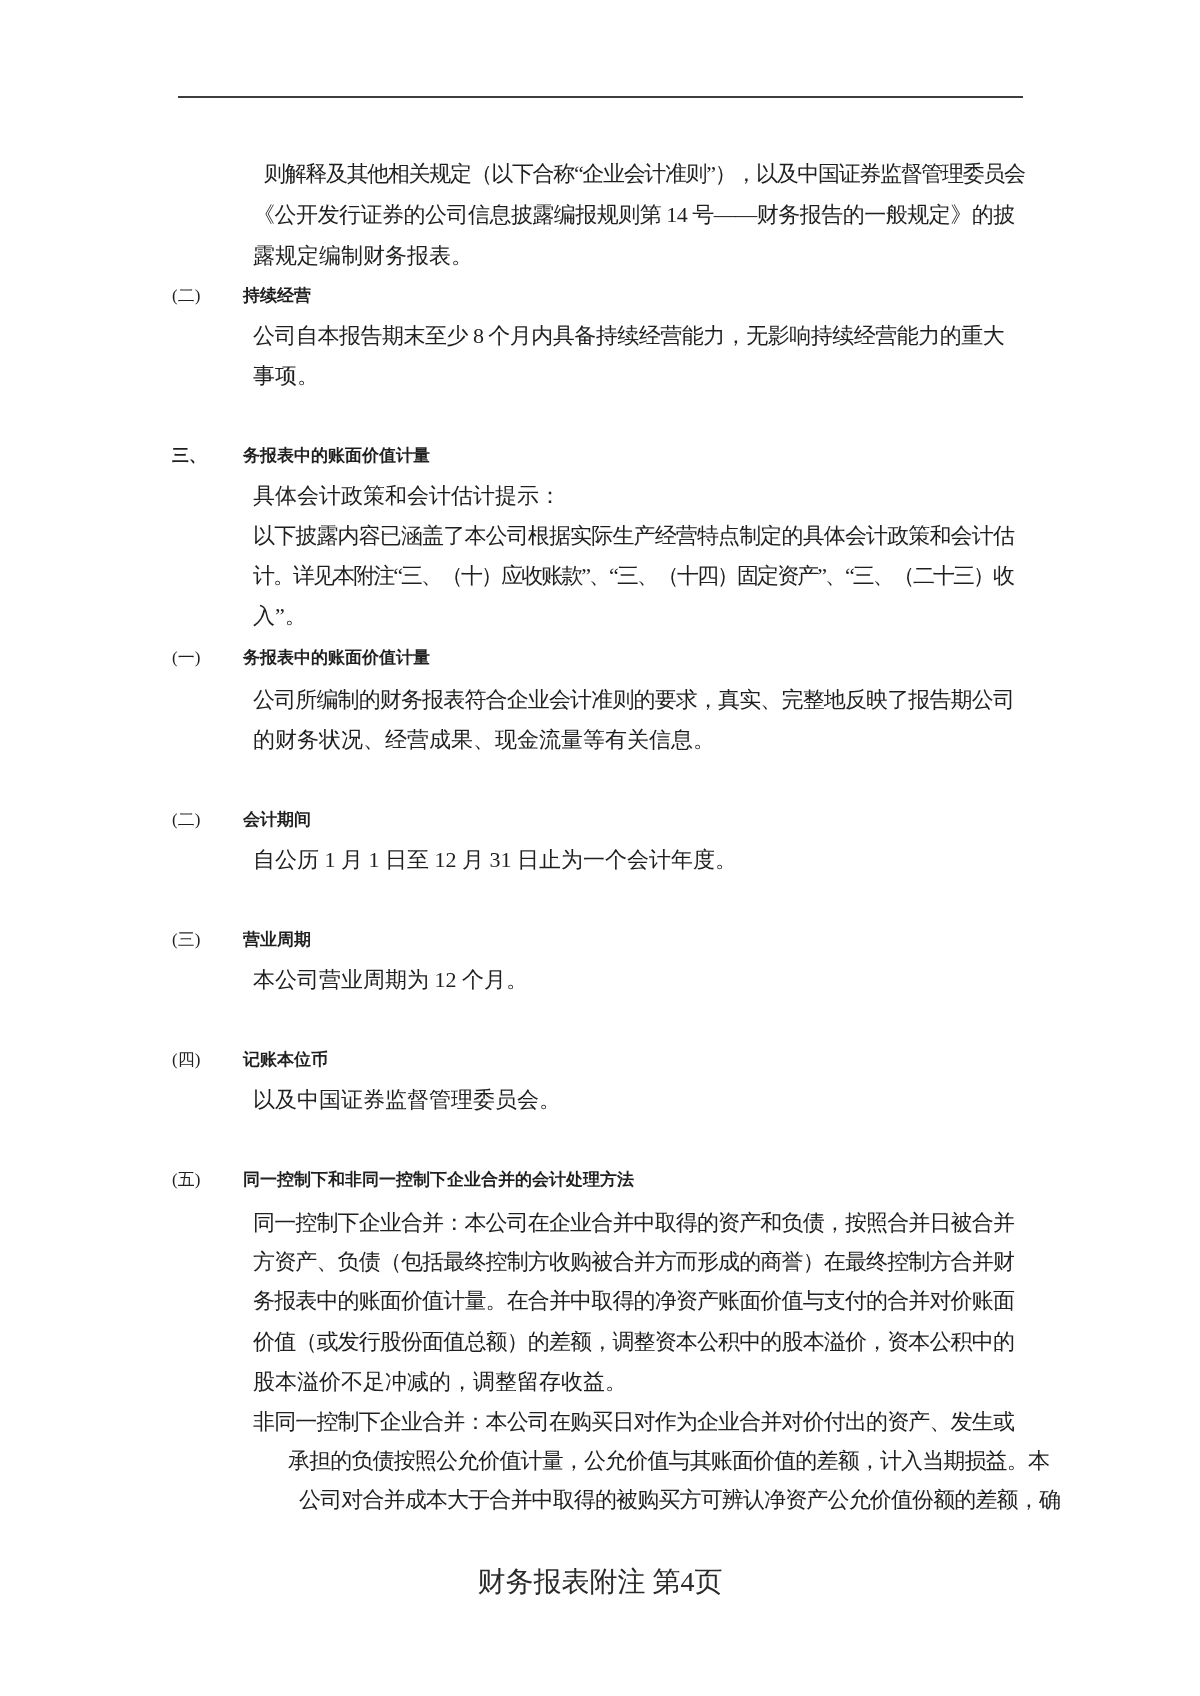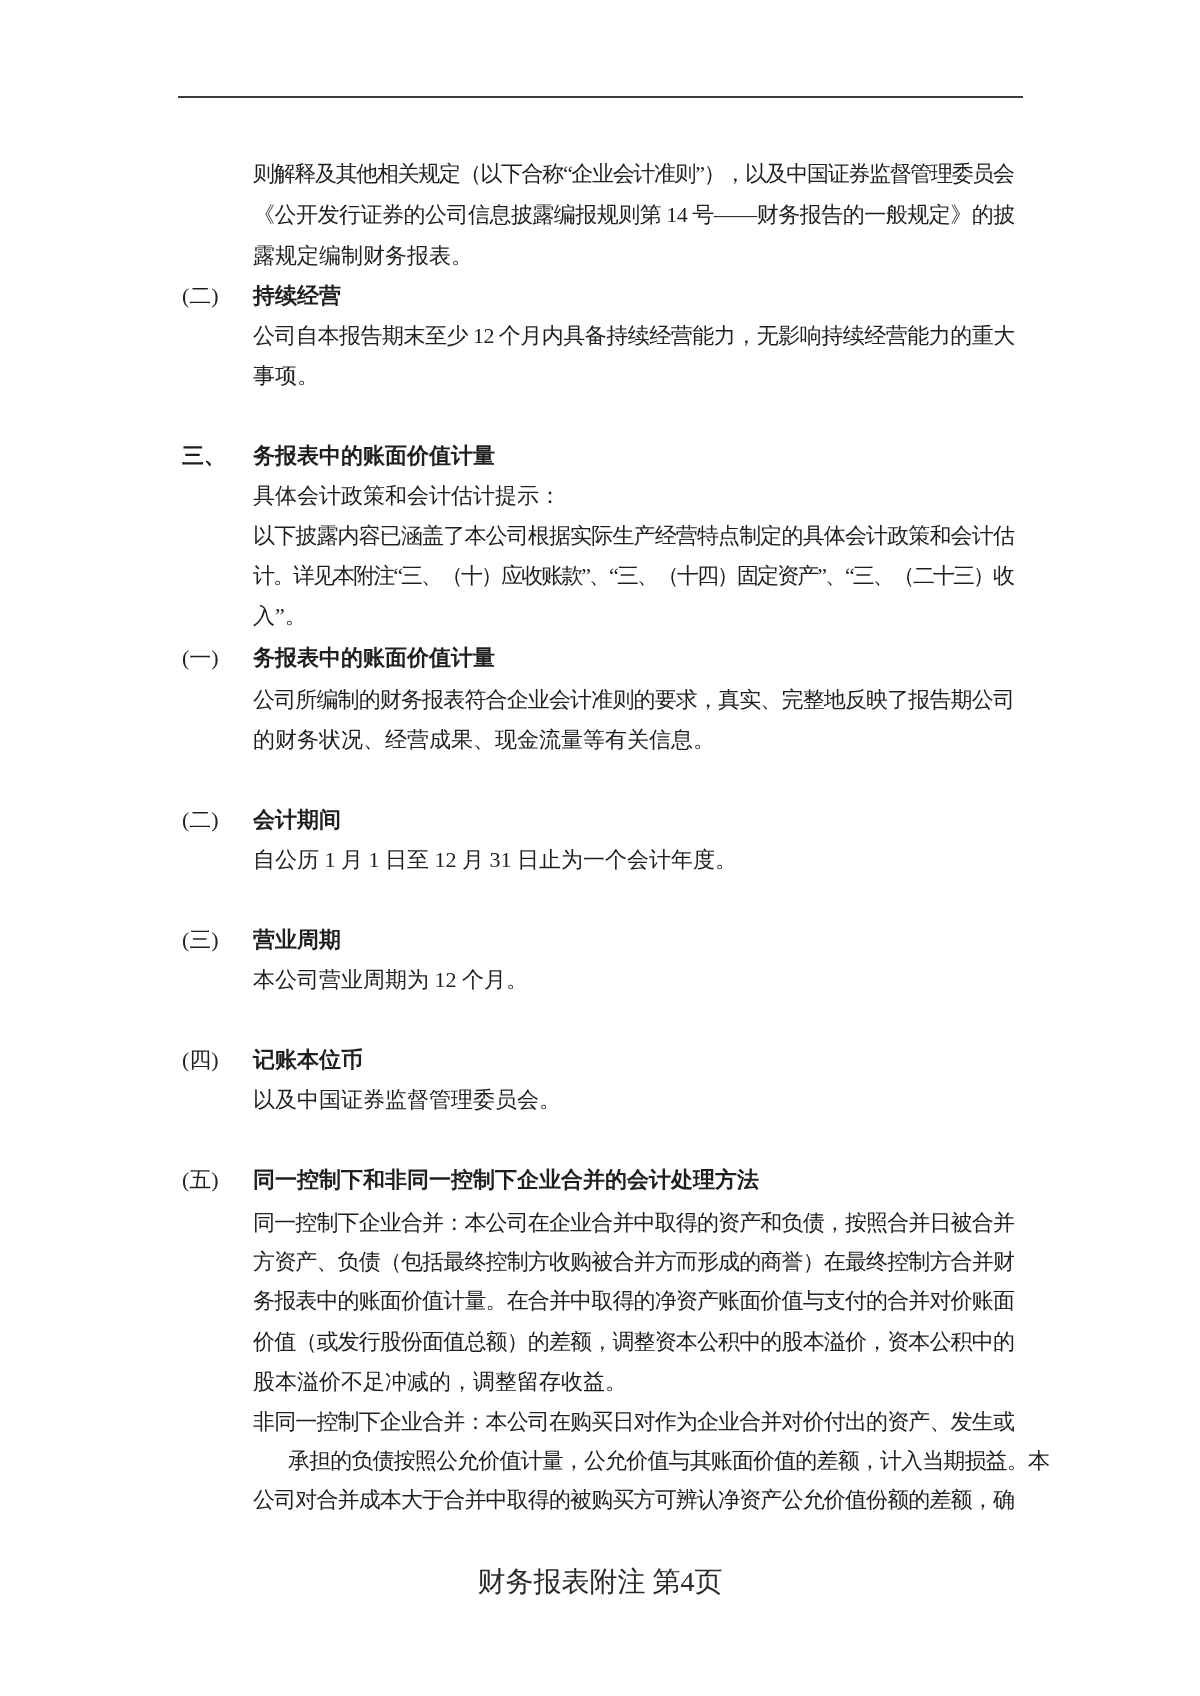--- a/index.html
+++ b/index.html
@@ -28,22 +28,22 @@
   .bl {
     position: absolute;
     left: 253px;
     font-size: 22px;
     line-height: 32px;
     white-space: nowrap;
   }
   
   .hd {
     position: absolute;
-    left: 182px;
-    font-size: 22px;
+    left: 172px;
+    font-size: 17px;
     line-height: 32px;
     white-space: nowrap;
   }
   .hlabel {
     display: inline-block;
     min-width: 71px;
   }
   .hlabel.bold { font-weight: bold; }
   .htitle { font-weight: bold; }
   .footer {
@@ -57,28 +57,28 @@
     color: #2a2a2a;
   }
 </style>
 </head>
 <body>
 
 <div class="page">
 
   <div class="header-rule"></div>
 
-  <div class="bl full" style="top: 158px; letter-spacing: -1.34px;">则解释及其他相关规定（以下合称“企业会计准则”），以及中国证券监督管理委员会</div>
+  <div class="bl full" style="top: 158px; letter-spacing: -1.34px; margin-left: 11px;">则解释及其他相关规定（以下合称“企业会计准则”），以及中国证券监督管理委员会</div>
   <div class="bl full" style="top: 199px; letter-spacing: -0.51px;">《公开发行证券的公司信息披露编报规则第 14 号——财务报告的一般规定》的披</div>
   <div class="bl" style="top:240px">露规定编制财务报表。</div>
 
   <div class="hd" style="top:280px">
     <span class="hlabel">(二)</span><span class="htitle">持续经营</span>
   </div>
-  <div class="bl full" style="top: 320px; letter-spacing: -0.51px;">公司自本报告期末至少 12 个月内具备持续经营能力，无影响持续经营能力的重大</div>
+  <div class="bl full" style="top: 320px; letter-spacing: -0.51px;">公司自本报告期末至少 8 个月内具备持续经营能力，无影响持续经营能力的重大</div>
   <div class="bl" style="top:360px">事项。</div>
 
   <div class="hd" style="top:440px">
     <span class="hlabel bold">三、</span><span class="htitle">务报表中的账面价值计量</span>
   </div>
   <div class="bl" style="top:480px">具体会计政策和会计估计提示：</div>
   <div class="bl full" style="top: 520px; letter-spacing: -0.86px;">以下披露内容已涵盖了本公司根据实际生产经营特点制定的具体会计政策和会计估</div>
   <div class="bl full" style="top: 560px; letter-spacing: -1.97px;">计。详见本附注“三、（十）应收账款”、“三、（十四）固定资产”、“三、（二十三）收</div>
   <div class="bl" style="top:600px">入”。</div>
 
@@ -106,17 +106,17 @@
   <div class="hd" style="top:1164px">
     <span class="hlabel">(五)</span><span class="htitle">同一控制下和非同一控制下企业合并的会计处理方法</span>
   </div>
   <div class="bl full" style="top: 1207px; letter-spacing: -0.86px;">同一控制下企业合并：本公司在企业合并中取得的资产和负债，按照合并日被合并</div>
   <div class="bl full" style="top: 1246px; letter-spacing: -0.86px;">方资产、负债（包括最终控制方收购被合并方而形成的商誉）在最终控制方合并财</div>
   <div class="bl full" style="top: 1285px; letter-spacing: -0.86px;">务报表中的账面价值计量。在合并中取得的净资产账面价值与支付的合并对价账面</div>
   <div class="bl full" style="top: 1326px; letter-spacing: -0.86px;">价值（或发行股份面值总额）的差额，调整资本公积中的股本溢价，资本公积中的</div>
   <div class="bl" style="top:1366px">股本溢价不足冲减的，调整留存收益。</div>
   <div class="bl full" style="top: 1406px; letter-spacing: -0.86px;">非同一控制下企业合并：本公司在购买日对作为企业合并对价付出的资产、发生或</div>
   <div class="bl full" style="top: 1445px; letter-spacing: -0.86px; margin-left: 35px;">承担的负债按照公允价值计量，公允价值与其账面价值的差额，计入当期损益。本</div>
-  <div class="bl full" style="top: 1484px; letter-spacing: -0.86px;">公司对合并成本大于合并中取得的被购买方可辨认净资产公允价值份额的差额，确</div>
+  <div class="bl full" style="top: 1484px; letter-spacing: -0.86px; margin-left: 46px;">公司对合并成本大于合并中取得的被购买方可辨认净资产公允价值份额的差额，确</div>
 
   <div class="footer">财务报表附注 第4页</div>
 
 </div>
 
 </body></html>

